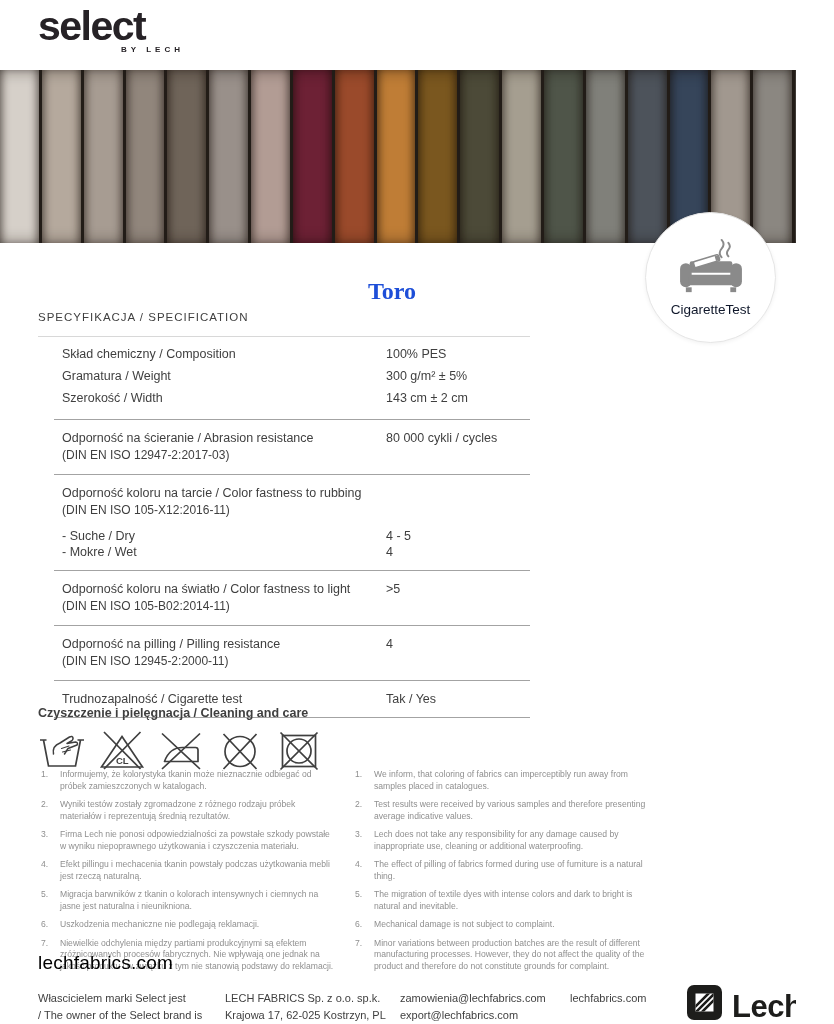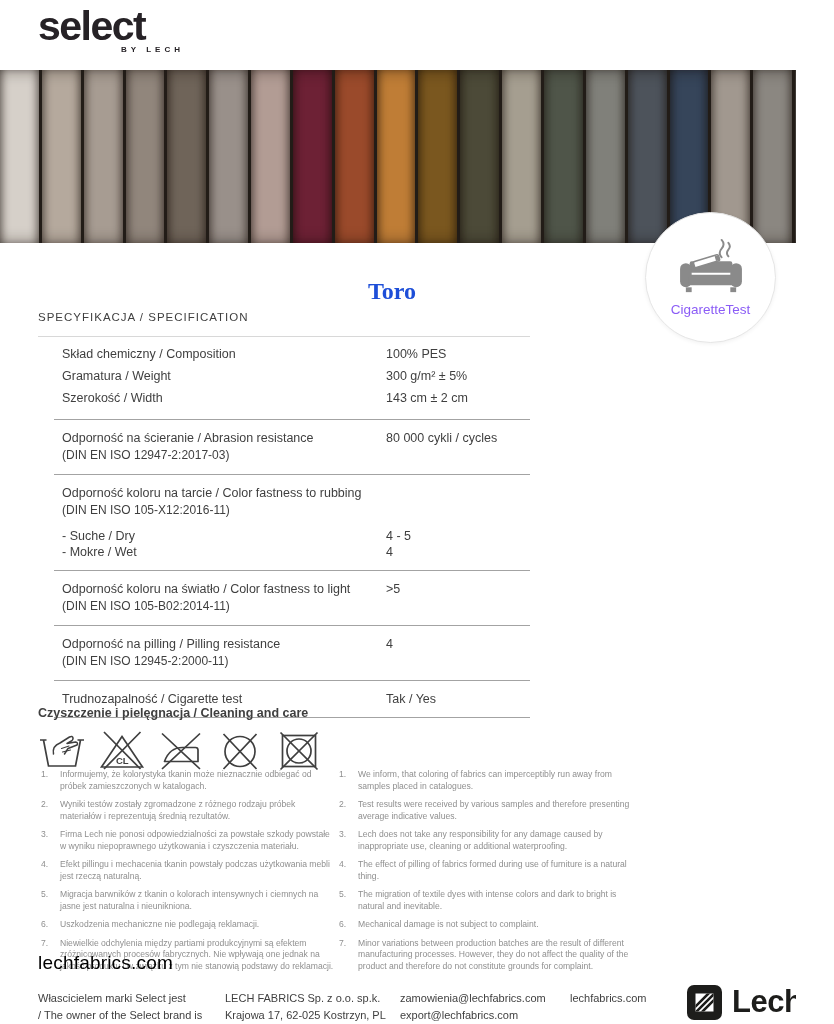--- a/index.html
+++ b/index.html
@@ -10,21 +10,21 @@
   .logo { position:absolute; left:38px; top:4px; width:150px; }
   .logo-word { font-size:41px; font-weight:700; letter-spacing:-1.5px; color:#262226; line-height:44px; }
   .logo-sub { font-size:8px; font-weight:700; letter-spacing:4px; color:#262226; text-align:right; padding-right:4px; margin-top:-3px; }
 
   
   .strip { position:absolute; left:0; top:70px; width:834px; height:173px; display:flex; gap:3px; background:#221c17; }
   .swatch { flex:1; box-shadow: inset 7px 0 9px -5px rgba(20,12,8,.55), inset -7px 0 9px -5px rgba(20,12,8,.55), inset 0 10px 14px -8px rgba(20,12,8,.35), inset 0 -10px 14px -8px rgba(20,12,8,.35); }
 
   
   .badge { position:absolute; left:645px; top:212px; width:131px; height:131px; border-radius:50%; background:#fff; border:1px solid #e6e6e6; box-shadow:0 1px 4px rgba(0,0,0,.06); display:flex; flex-direction:column; align-items:center; justify-content:center; z-index:5; }
-  .badge-label { font-size:13.5px; color:#8b5cf6; margin-top:2px; }
+  .badge-label { font-size:13.5px; color:#0f172a; margin-top:2px; }
 
   .product-title { position:absolute; left:368px; top:278px; font-family:"Liberation Serif", serif; font-weight:700; font-size:24px; color:#1d4ed8; }
 
   
   .spec { position:absolute; left:38px; top:311px; width:492px; color:#3f3f3f; }
   .spec-heading { font-size:11.5px; letter-spacing:1px; color:#3f3f3f; padding-bottom:13px; border-bottom:1px solid #d8d8d8; }
   .grp { border-bottom:1px solid #a3a3a3; padding:10px 0 10px 8px;margin-left:16px; }
   .grp.first { padding-top:6px; }
   .row { display:flex; font-size:12.5px; }
   .row .lbl { width:324px; }
@@ -36,31 +36,31 @@
   .subrows { margin-top:9px; }
   .subrows .row { line-height:16px; font-size:12.5px; }
   .g6 .row { line-height:16px; }
 
   
   .care { position:absolute; left:38px; top:706px; width:520px; }
   .care-heading { font-size:12.5px; font-weight:600; color:#3f3f3f; }
   .care-icons { display:flex; gap:13px; margin-top:9px; align-items:center; }
 
   
-  .notes { position:absolute; left:38px; top:769px; width:640px; display:flex; }
+  .notes { position:absolute; left:38px; top:769px; width:640px; display:flex; gap:16px; }
   .note-col { width:298px; }
   .note-col ol { list-style:none; counter-reset:n; }
   .note-col li { counter-increment:n; position:relative; padding-left:22px; font-size:8.6px; line-height:11.5px; color:#8f8f8f; margin-bottom:7px; }
   .note-col li::before { content:counter(n) "."; position:absolute; left:3px; top:0; color:#8f8f8f; }
 
   
   .footer-site { position:absolute; left:38px; top:952px; font-size:19px; color:#2f2f2f; letter-spacing:.2px; }
   .fcol { position:absolute; top:990px; font-size:11px; line-height:17px; color:#3f3f3f; }
   .fcol-1 { left:38px; } .fcol-2 { left:225px; } .fcol-3 { left:400px; } .fcol-4 { left:570px; }
-  .footer-brand { position:absolute; left:686px; top:984px; display:flex; align-items:flex-start; gap:9px; }
+  .footer-brand { position:absolute; left:686px; top:984px; display:flex; align-items:flex-end; gap:9px; }
   .footer-brand-name { font-size:31px; font-weight:800; color:#1d1d1b; letter-spacing:-.5px; }
   a.plain { color:inherit; text-decoration:none; }
 </style>
 </head>
 <body>
 
 <div class="page">
 
   <div class="logo">
     <div class="logo-word">select</div>

